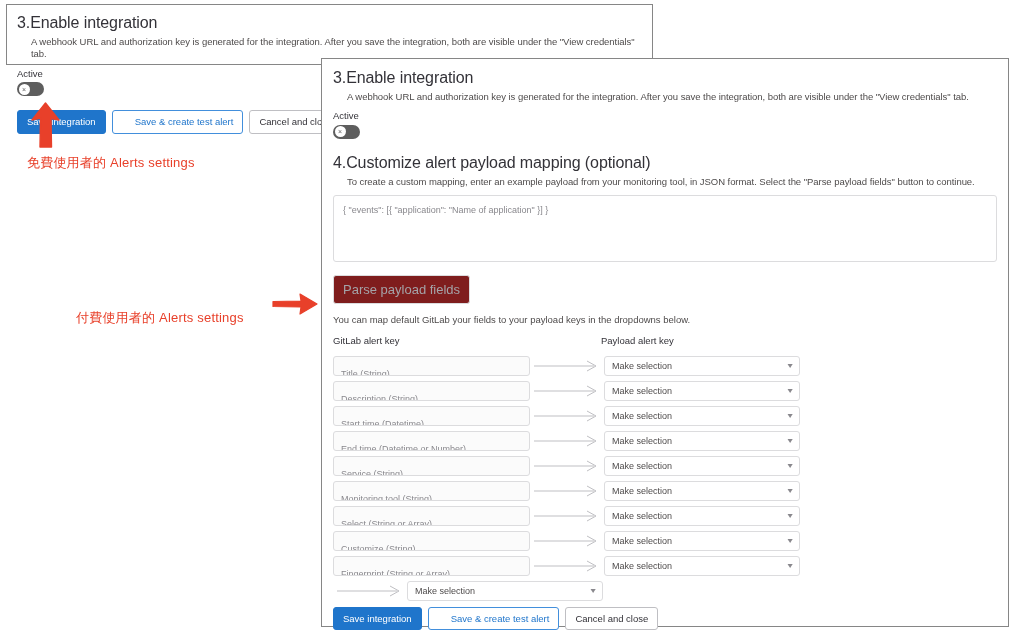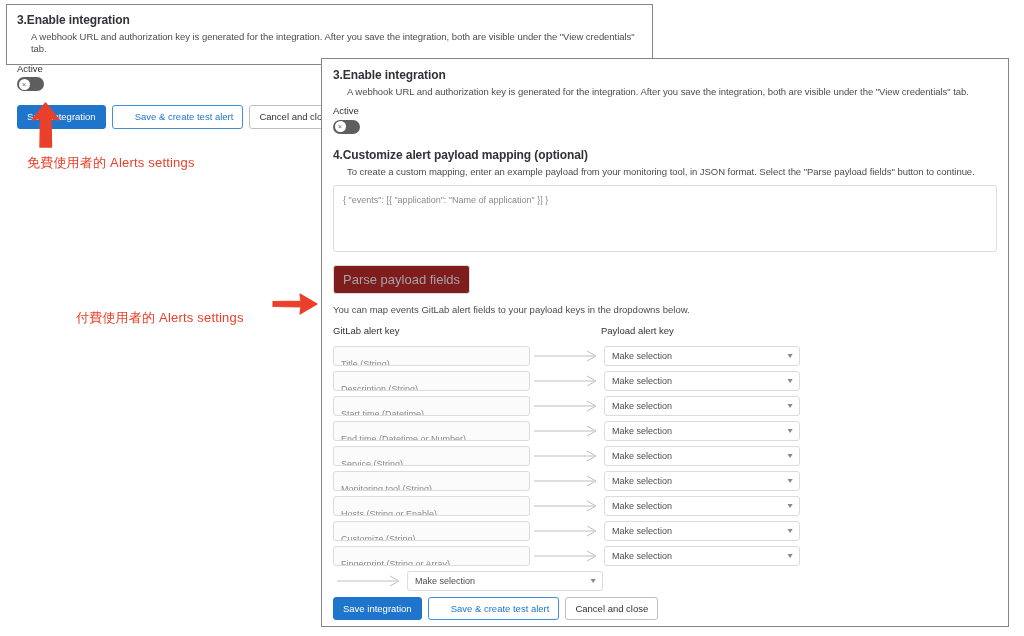--- a/index.html
+++ b/index.html
@@ -38,22 +38,22 @@
     left: 321px;
     top: 58px;
     width: 688px;
     height: 569px;
     padding: 9px 11px 0 11px;
     z-index: 5;
   }
 
   
   .step-heading {
-    font-size: 12px;
-    font-weight: bold;
+    font-size: 16px;
+    font-weight: normal;
     color: #333238;
     margin: 0 0 3px 0;
     line-height: 1.25;
     letter-spacing: -0.1px;
   }
   .step-desc {
     font-size: 9.5px;
     color: #4e4b4b;
     margin: 0 0 7px 14px;
     line-height: 1.3;
@@ -282,21 +282,21 @@
     <span class="knob">×</span>
   </div>
 
   <div class="step-heading">4.Customize alert payload mapping (optional)</div>
   <div class="step-desc">To create a custom mapping, enter an example payload from your monitoring tool, in JSON format. Select the "Parse payload fields" button to continue.</div>
 
   <textarea class="payload-textarea" placeholder="{ &quot;events&quot;: [{ &quot;application&quot;: &quot;Name of application&quot; }] }" style=""></textarea>
 
   <div class="btn-parse">Parse payload fields</div>
 
-  <div class="helper-text">You can map events GitLab alert fields to your payload keys in the dropdowns below.</div>
+  <div class="helper-text">You can map default GitLab your fields to your payload keys in the dropdowns below.</div>
 
   <div class="map-head">
     <div class="col-left field-label">GitLab alert key</div>
     <div class="col-right field-label">Payload alert key</div>
   </div>
 
   <div id="mapping-rows">
       <div class="map-row">
         <div class="gl-key">Title (String)</div>
         <div class="connector">
@@ -369,21 +369,21 @@
             <line x1="4" y1="10" x2="64" y2="10" stroke="#bfbfc3" stroke-width="1"></line>
             <polyline points="57,5 66,10 57,15" fill="none" stroke="#bfbfc3" stroke-width="1"></polyline>
           </svg>
         </div>
         <div class="payload-select">
           <span>Make selection</span>
           <span class="chev">▾</span>
         </div>
       </div>
       <div class="map-row">
-        <div class="gl-key">Hosts (String or Enable)</div>
+        <div class="gl-key">Select (String or Array)</div>
         <div class="connector">
           <svg width="74" height="20" viewBox="0 0 74 20" aria-hidden="true">
             <line x1="4" y1="10" x2="64" y2="10" stroke="#bfbfc3" stroke-width="1"></line>
             <polyline points="57,5 66,10 57,15" fill="none" stroke="#bfbfc3" stroke-width="1"></polyline>
           </svg>
         </div>
         <div class="payload-select">
           <span>Make selection</span>
           <span class="chev">▾</span>
         </div>

